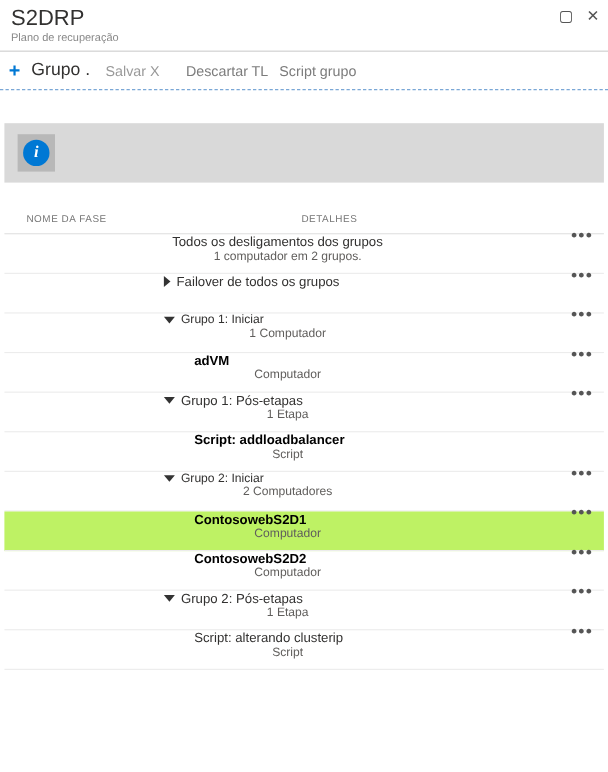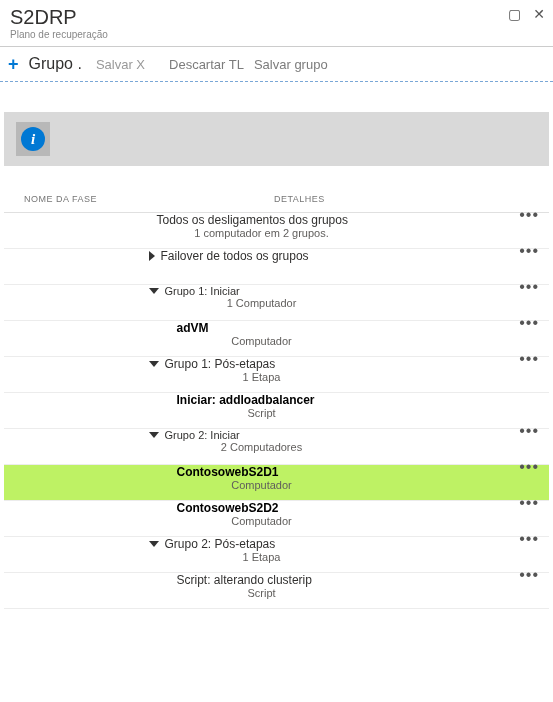--- a/index.html
+++ b/index.html
@@ -180,21 +180,21 @@
     <span>✕</span>
   </div>
 </div>
 <div class="divider"></div>
 
 <div class="toolbar">
   <span class="plus">+</span>
   <span class="group-label">Grupo .</span>
   <span class="save">Salvar X</span>
   <span class="discard" style="margin-left:14px;">Descartar TL</span>
-  <span class="change">Salvar grupo</span>
+  <span class="change">Script grupo</span>
 </div>
 
 <div class="info-bar">
   <div class="info-icon-wrap">
     <div class="info-icon">i</div>
   </div>
 </div>
 
 <div class="table">
   <div class="thead">
@@ -235,21 +235,21 @@
       <div class="row">
         <div class="col-name indent-1">
           <span class="caret caret-down"></span>
           <span>Grupo 1: Pós-etapas</span>
         </div>
         <div class="col-detail">1 Etapa</div>
         <div class="ellipsis">•••</div>
       </div>
       <div class="row">
         <div class="col-name indent-3">
-          <span class="bold">Iniciar: addloadbalancer</span>
+          <span class="bold">Script: addloadbalancer</span>
         </div>
         <div class="col-detail">Script</div>
       </div>
       <div class="row">
         <div class="col-name indent-1">
           <span class="caret caret-down"></span>
           <span class="sm">Grupo 2: Iniciar</span>
         </div>
         <div class="col-detail">2 Computadores</div>
         <div class="ellipsis">•••</div>

